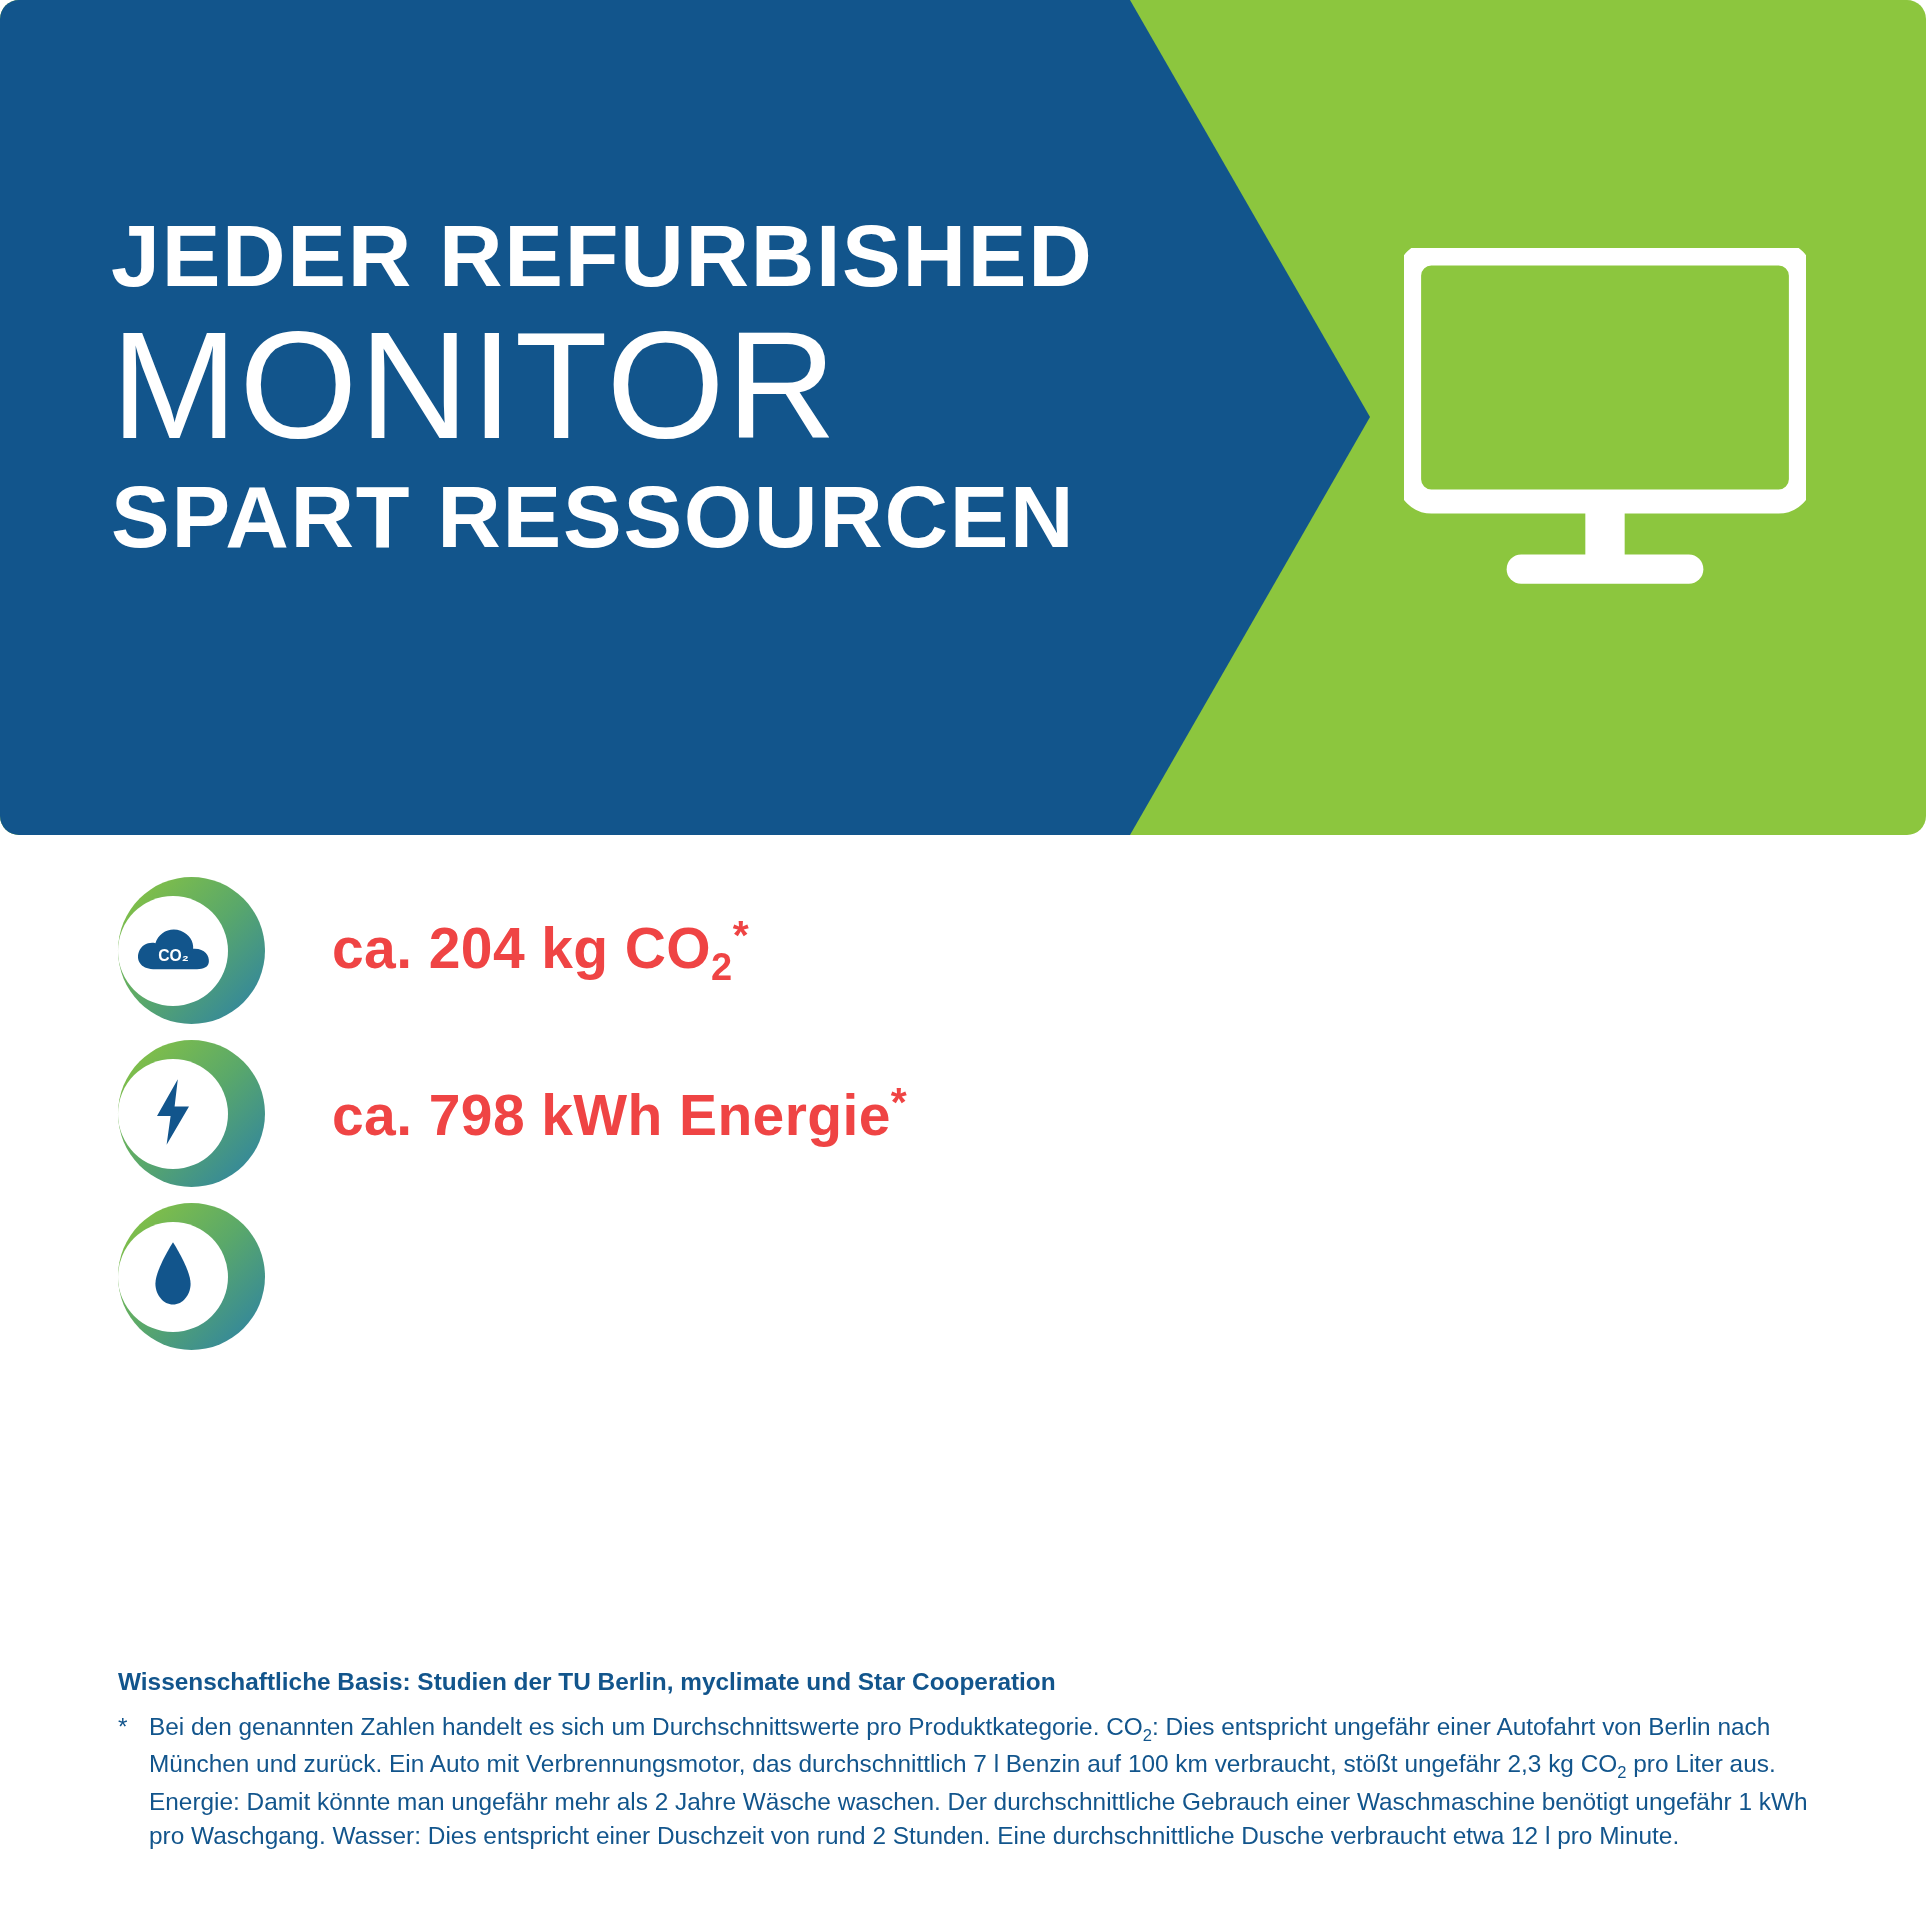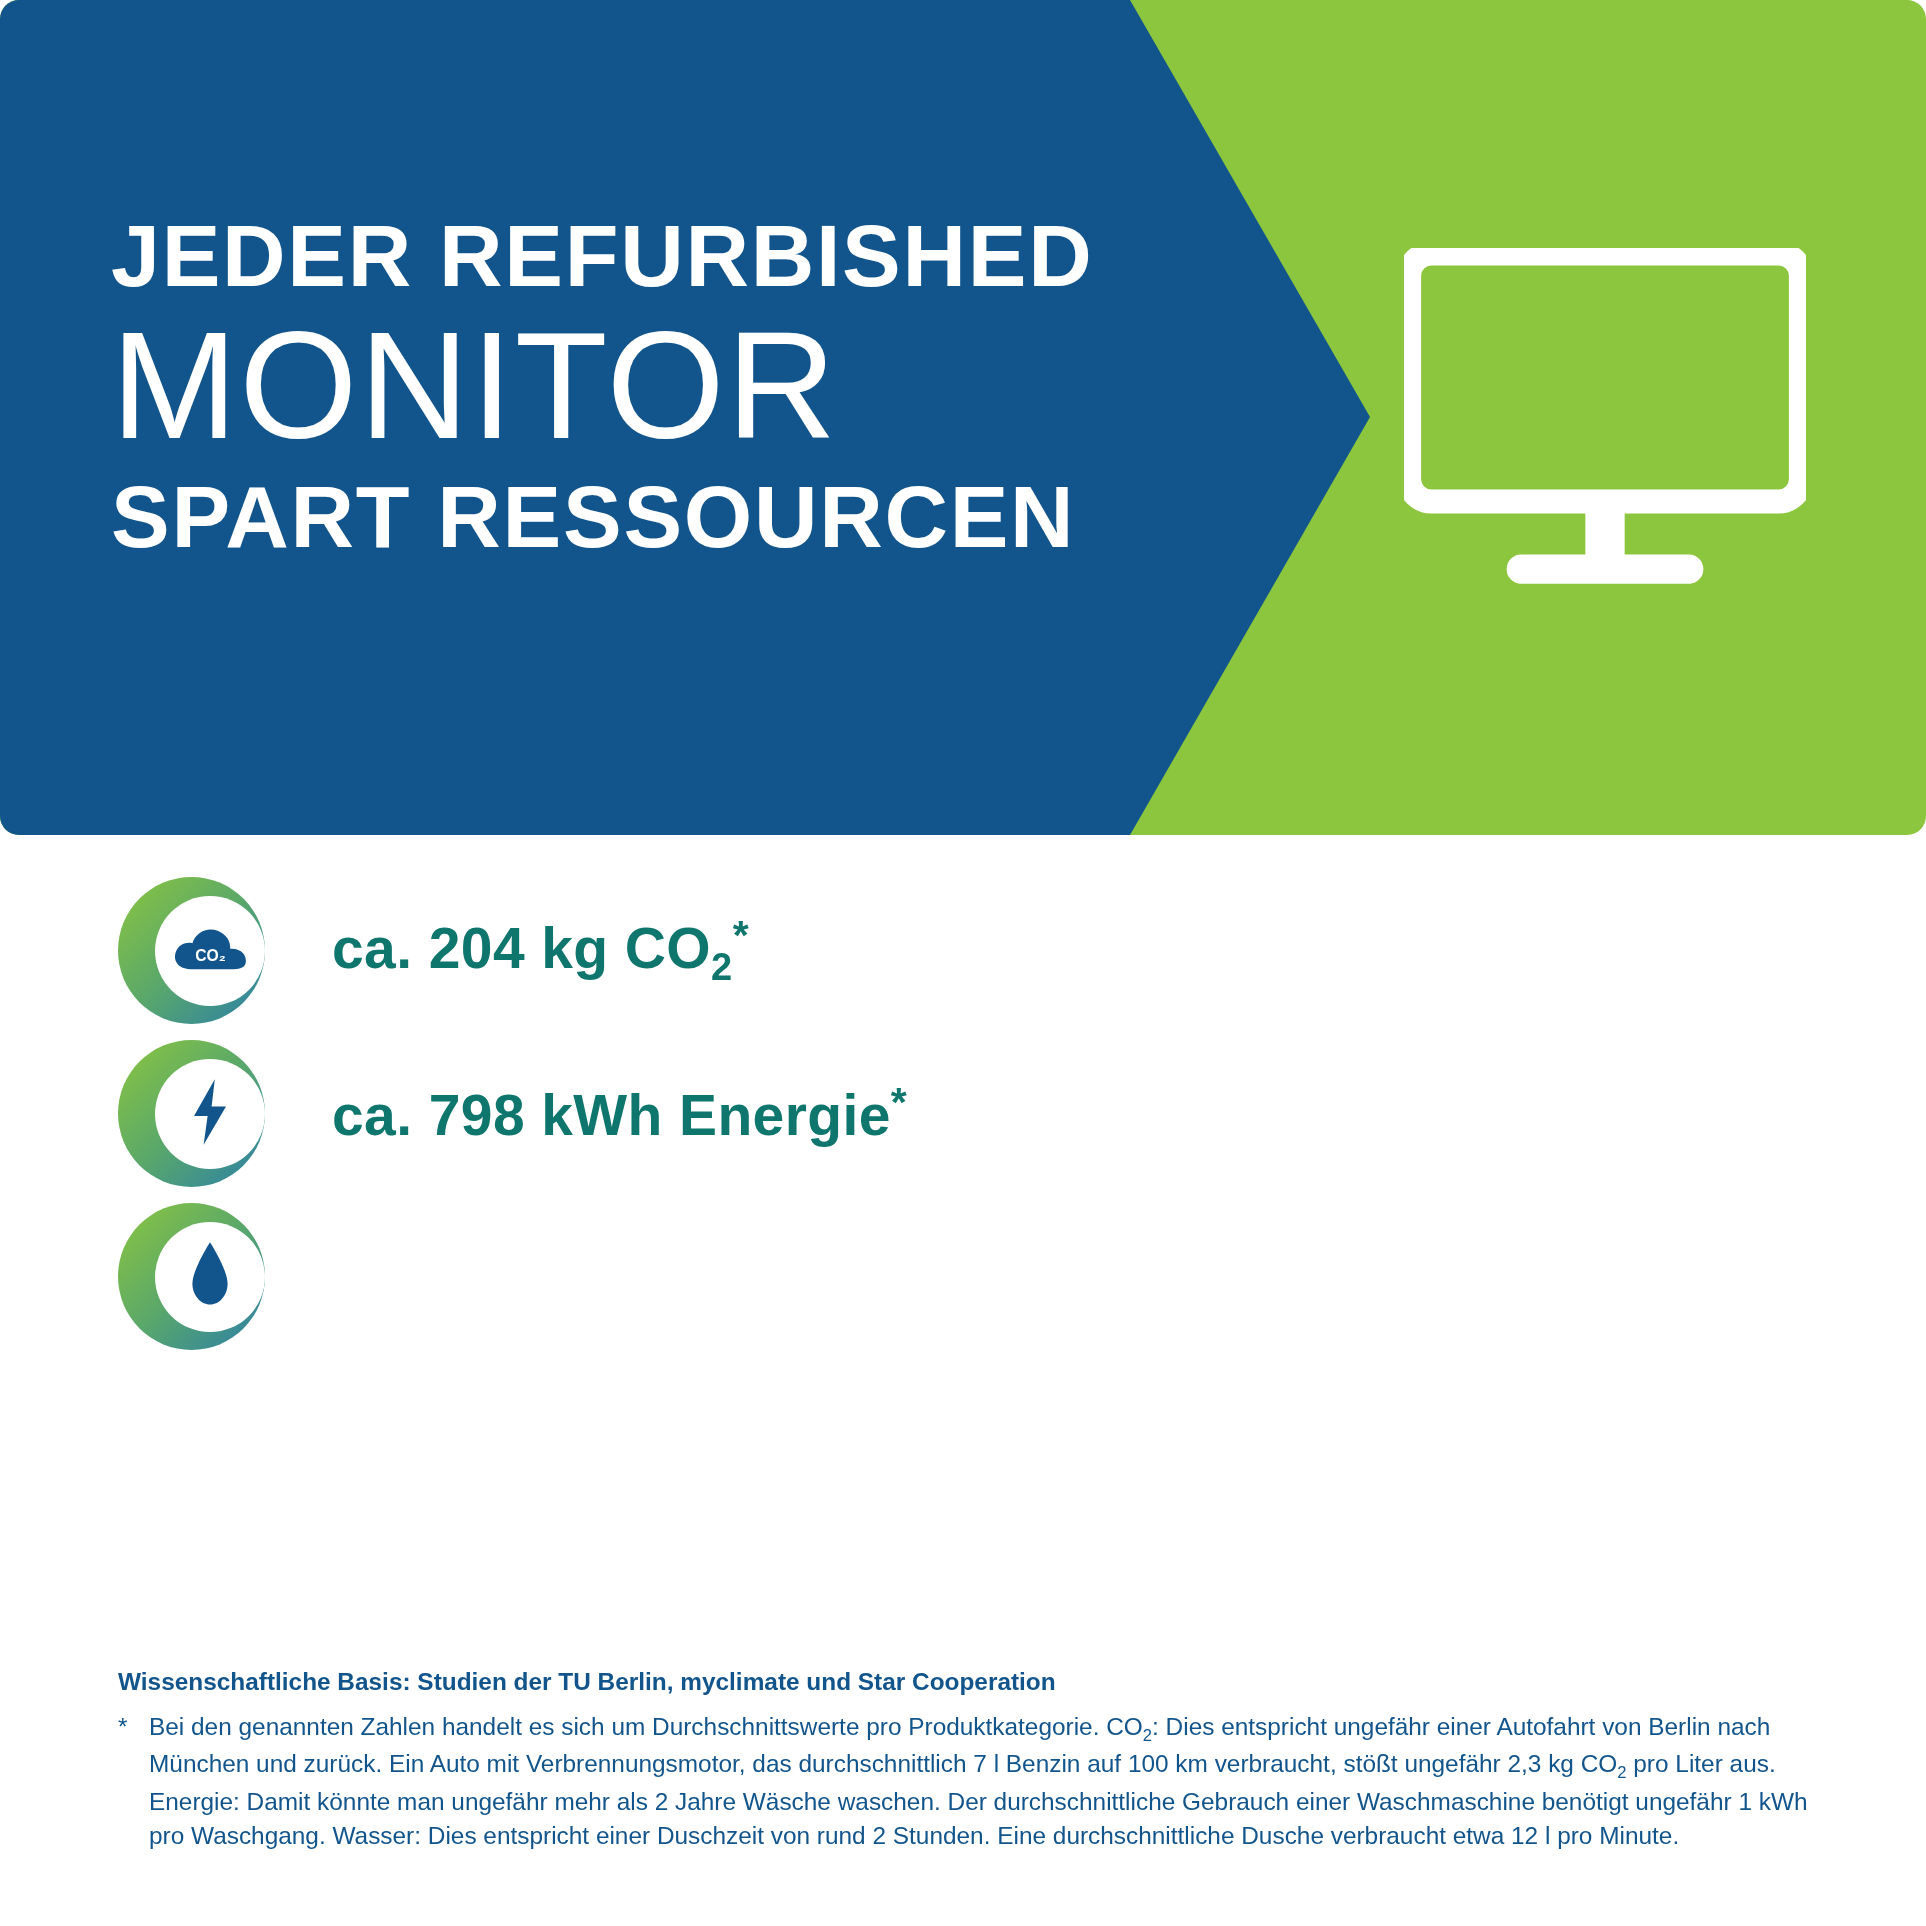--- a/index.html
+++ b/index.html
@@ -92,36 +92,36 @@
   }
   .badge {
     position: relative;
     width: 147px;
     height: 147px;
     flex: 0 0 147px;
     border-radius: 50%;
     background: linear-gradient(135deg, #8cc63e 0%, #5aa86a 50%, #2a7fa8 100%);
     display: flex;
     align-items: center;
-    justify-content: flex-end;
+    justify-content: flex-start;
   }
   .badge-inner {
     width: 110px;
     height: 110px;
     border-radius: 50%;
     background: #ffffff;
     display: flex;
     align-items: center;
     justify-content: center;
   }
   .fact-label {
     margin-left: 67px;
     font-size: 57px;
     font-weight: bold;
-    color: #0f766e;
+    color: #ef4444;
     white-space: nowrap;
     letter-spacing: 0.4px;
   }
   .fact-label .sub {
     font-size: 38px;
     vertical-align: -12px;
   }
   .fact-label .star {
     font-size: 41px;
     vertical-align: 19px;

